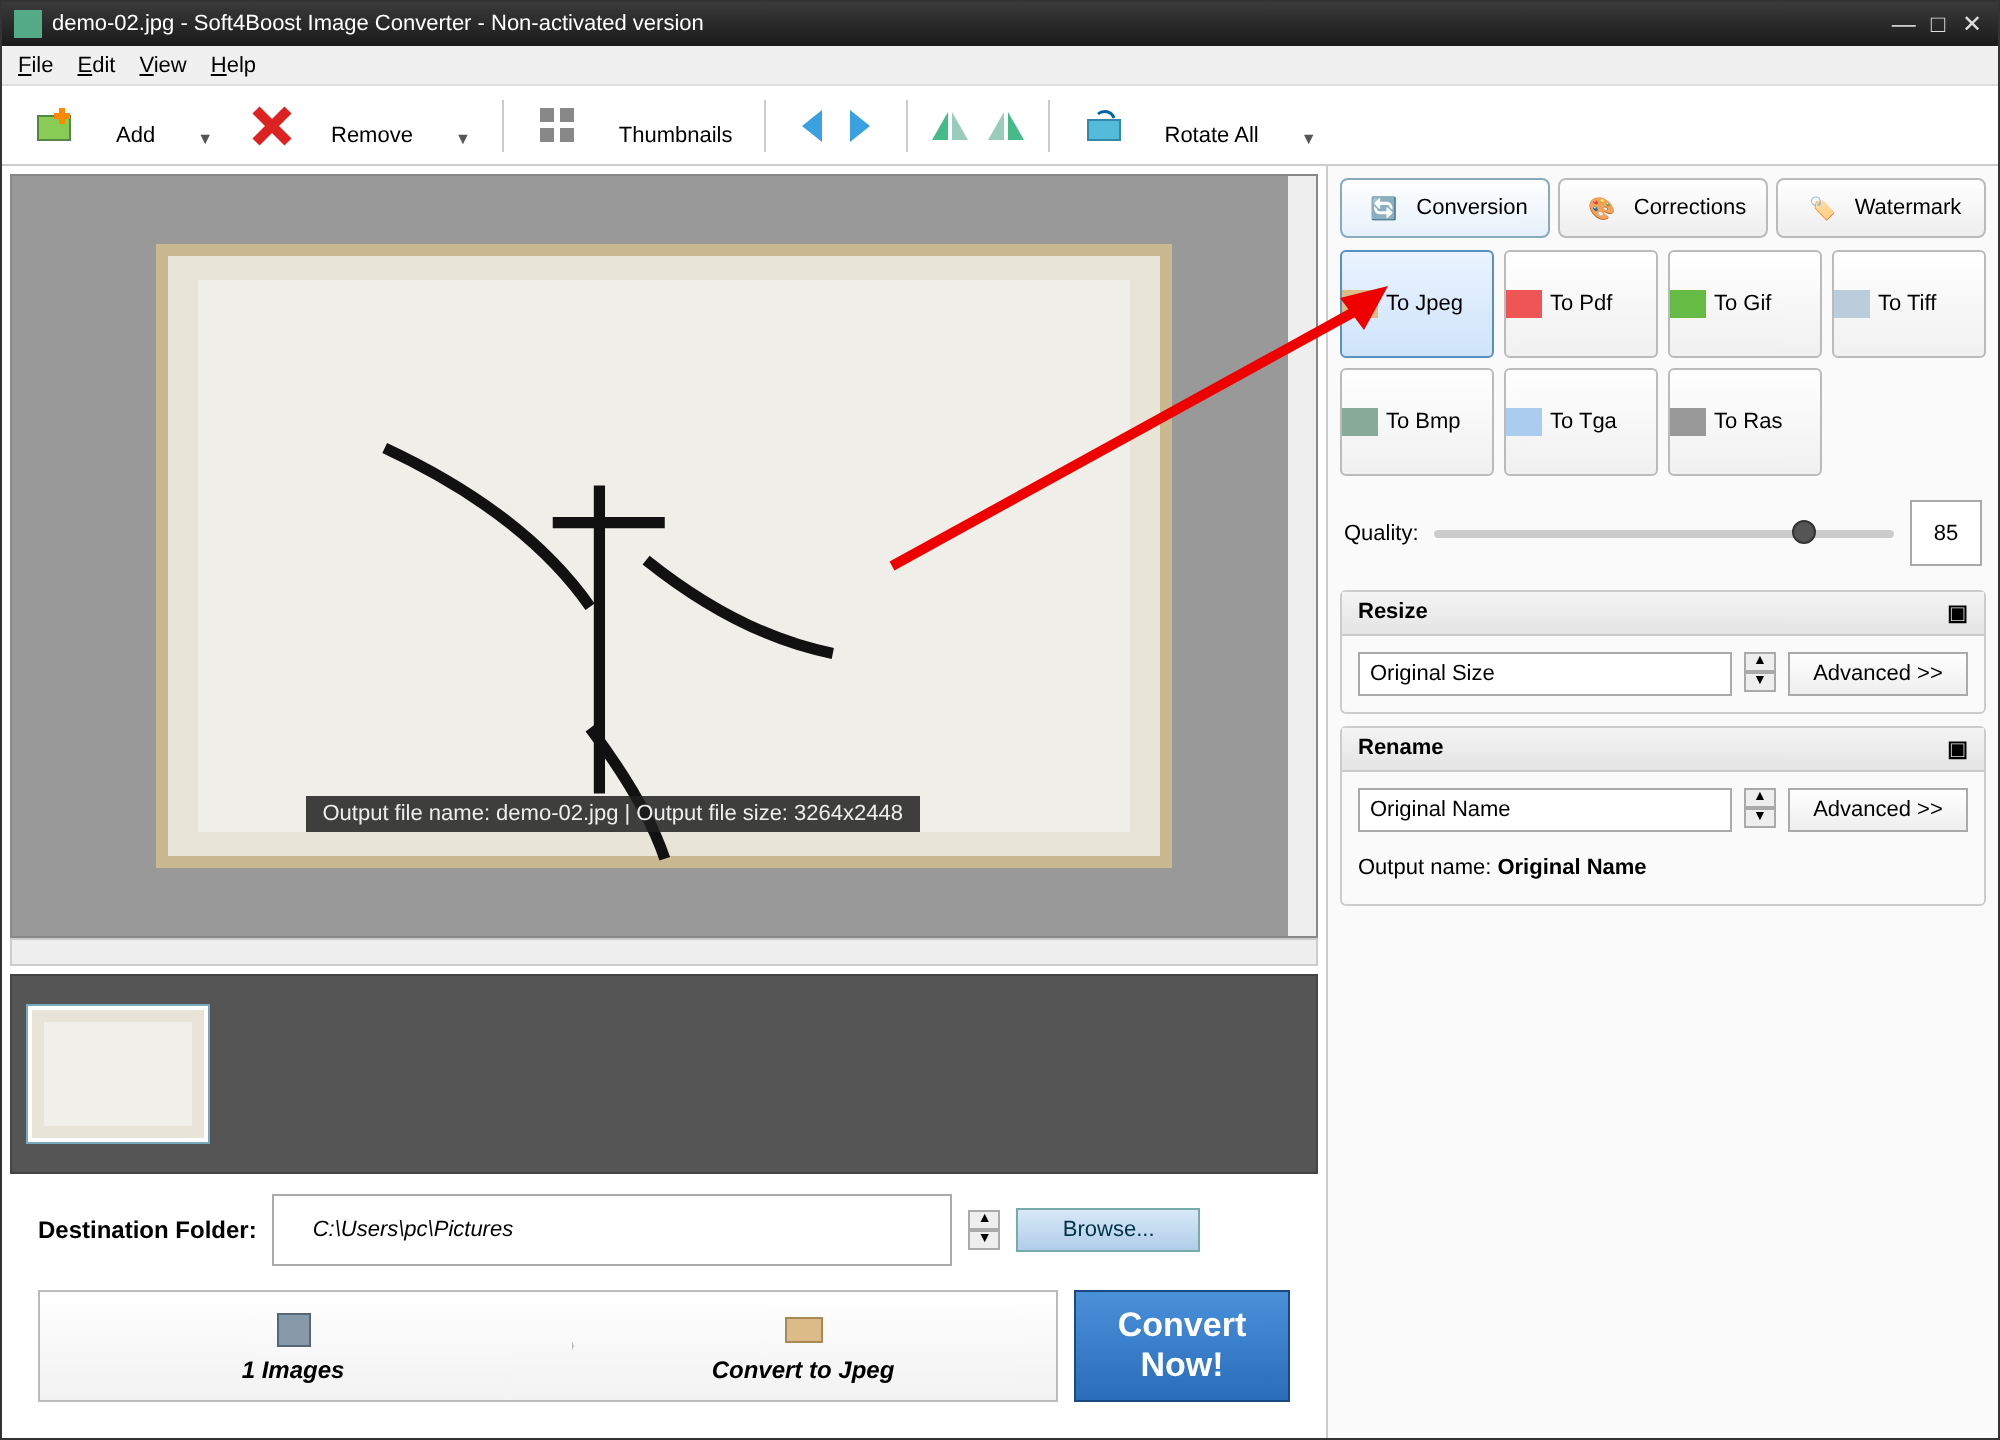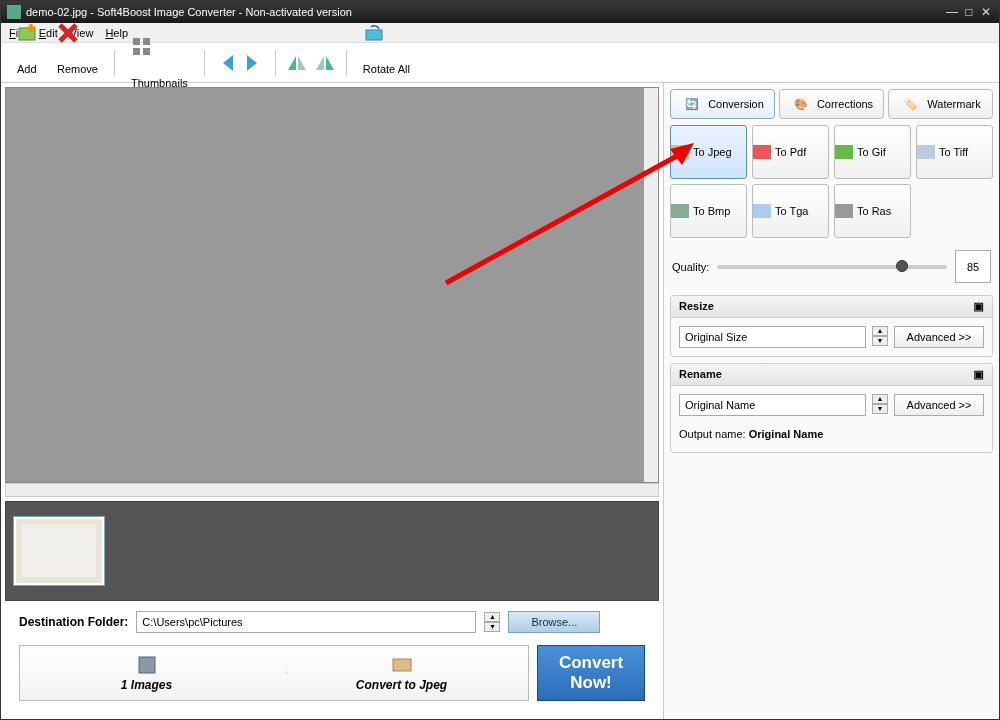--- a/index.html
+++ b/index.html
@@ -6,39 +6,39 @@
 body { background: #f4f4f4; width: 1000px; height: 720px; overflow: hidden; }
 .window { width: 1000px; height: 720px; background: #fff; border: 1px solid #333; display: flex; flex-direction: column; }
 .titlebar { background: linear-gradient(#3a3a3a, #1a1a1a); color: #fff; height: 22px; display: flex; align-items: center; padding: 0 6px; }
 .titlebar .icon { width: 14px; height: 14px; background: #5a8; margin-right: 5px; }
 .title { flex: 1; font-size: 11px; }
 .winbtns span { display: inline-block; width: 14px; text-align: center; cursor: pointer; font-size: 12px; color:#ddd; }
 .menubar { background: #f0f0f0; height: 20px; display: flex; align-items: center; padding: 0 8px; gap: 12px; border-bottom: 1px solid #ddd; }
 .menubar span { cursor: pointer; }
 .menubar span u { text-decoration: underline; }
 .toolbar { background: #fff; height: 40px; display: flex; align-items: center; padding: 0 10px; gap: 6px; border-bottom: 1px solid #ccc; }
-.tbtn { display: flex; align-items: flex-start; gap: 19px; padding: 4px 6px; cursor: pointer; flex-direction: column; }
+.tbtn { display: flex; align-items: flex-end; gap: 19px; padding: 4px 6px; cursor: pointer; }
 .tic { width: 22px; height: 22px; display: inline-flex; align-items: center; justify-content: center; }
 .sep { width: 1px; height: 26px; background: #ccc; margin: 0 4px; }
 .dda { color: #555; font-size: 8px; margin-left: 2px; }
 .content { flex: 1; display: flex; overflow: hidden; }
 .left { flex: 1; display: flex; flex-direction: column; padding: 4px; }
 .preview-wrap { flex: 1; background: #999; position: relative; border: 1px solid #888; display:flex; align-items:center; justify-content:center; }
 .preview-img { width: 78%; height: 82%; background: #e8e4d8; border: 6px solid #c9b890; position: relative; }
 .paper { position:absolute; left:3%; top:4%; right:3%; bottom:4%; background:#efeee8; }
 .strokes { position:absolute; inset:0; }
 .overlay-bar { position: absolute; bottom: 4%; left: 14%; background: rgba(30,30,30,.85); color: #eee; padding: 3px 8px; font-size: 11px; }
 .vscroll { position: absolute; right: 0; top: 0; bottom: 0; width: 14px; background: #eee; }
 .hscroll { height: 14px; background: #eee; border:1px solid #ccc; }
 .thumbbar { height: 100px; background: #555; margin-top: 4px; display: flex; align-items: center; padding: 8px; border:1px solid #444; }
 .thumb { width: 90px; height: 68px; background: #e8e4d8; border: 2px solid #fff; outline: 1px solid #7ab; position:relative; }
 .thumb .mini { position:absolute; inset:6px; background:#f0efe9; }
 .destrow { display: flex; align-items: center; gap: 8px; padding: 10px 14px 6px; }
 .destlabel { font-weight: bold; font-size: 12px; }
-.destinput { flex: 1; max-width: 340px; height: 22px; border: 1px solid #aaa; background: #fff; padding: 0 5px; display: flex; align-items: center; }
+.destinput { flex: 1; max-width: 340px; height: 36px; border: 1px solid #aaa; background: #fff; padding: 0 19px; display: flex; align-items: center; font-style: italic; }
 .stepbtns { width: 16px; display:flex; flex-direction:column; }
 .stepbtns span{ height:10px; border:1px solid #aaa; font-size:7px; text-align:center; line-height:8px; background:#eee; cursor:pointer;}
 .browse { height: 22px; width: 92px; background: linear-gradient(#d8e8f8,#b0cde8); border: 1px solid #7aa; color: #034; cursor: pointer; }
 .proc { display: flex; padding: 6px 14px 14px; gap: 0; align-items: stretch; }
 .pstep { flex: 1; height: 56px; border: 1px solid #bbb; background: linear-gradient(#fff,#f2f2f2); display: flex; flex-direction: column; align-items: center; justify-content: center; gap: 2px; position: relative; font-style: italic; }
 .pstep::after { content:""; position:absolute; right:-14px; top:0; bottom:0; width:28px; background:inherit; clip-path: polygon(0 0, 60% 0, 100% 50%, 60% 100%, 0 100%, 40% 50%); z-index:2; border-right:1px solid #bbb;}
 .pstep:last-of-type::after{display:none;}
 .pstep .lbl { font-weight: bold; font-size: 12px; }
 .convert { width: 108px; height: 56px; background: linear-gradient(#4a90d9,#2a6db9); color: #fff; font-weight: bold; font-size: 17px; border: 1px solid #1a4a80; cursor: pointer; margin-left: 8px; }
 .right { width: 336px; border-left: 1px solid #ccc; background: #fafafa; padding: 6px; display: flex; flex-direction: column; gap: 6px; }
@@ -149,20 +149,32 @@
           </svg>
         </span>
       <span>Rotate All</span>
         <span class="dda">▼</span>
     </div>
   </div>
 
   <div class="content">
     <div class="left">
       <div class="preview-wrap">
+        <div class="preview-img">
+          <div class="paper">
+            <svg class="strokes" viewBox="0 0 100 100" preserveAspectRatio="none">
+              <path d="M20 18 Q35 25 42 35" stroke="#111" stroke-width="1.2" fill="none"></path>
+              <path d="M43 22 L43 55" stroke="#111" stroke-width="1.2" fill="none"></path>
+              <path d="M38 26 L50 26" stroke="#111" stroke-width="1.2" fill="none"></path>
+              <path d="M48 30 Q58 38 68 40" stroke="#111" stroke-width="1.2" fill="none"></path>
+              <path d="M42 48 Q48 56 50 62" stroke="#111" stroke-width="1.2" fill="none"></path>
+            </svg>
+          </div>
+          <div class="overlay-bar">Output file name: demo-02.jpg | Output file size: 3264x2448</div>
+        </div>
         <div class="vscroll"></div>
         <svg class="arrow-annot" style="left:430px; top:45px; width:280px; height:160px;" viewBox="0 0 280 160">
           <line x1="10" y1="150" x2="250" y2="18" stroke="#e00" stroke-width="5"></line>
           <polygon points="258,10 234,16 246,32" fill="#e00"></polygon>
         </svg>
       </div>
       <div class="hscroll"></div>
       <div class="thumbbar">
         <div class="thumb">
             <div class="mini"></div>

